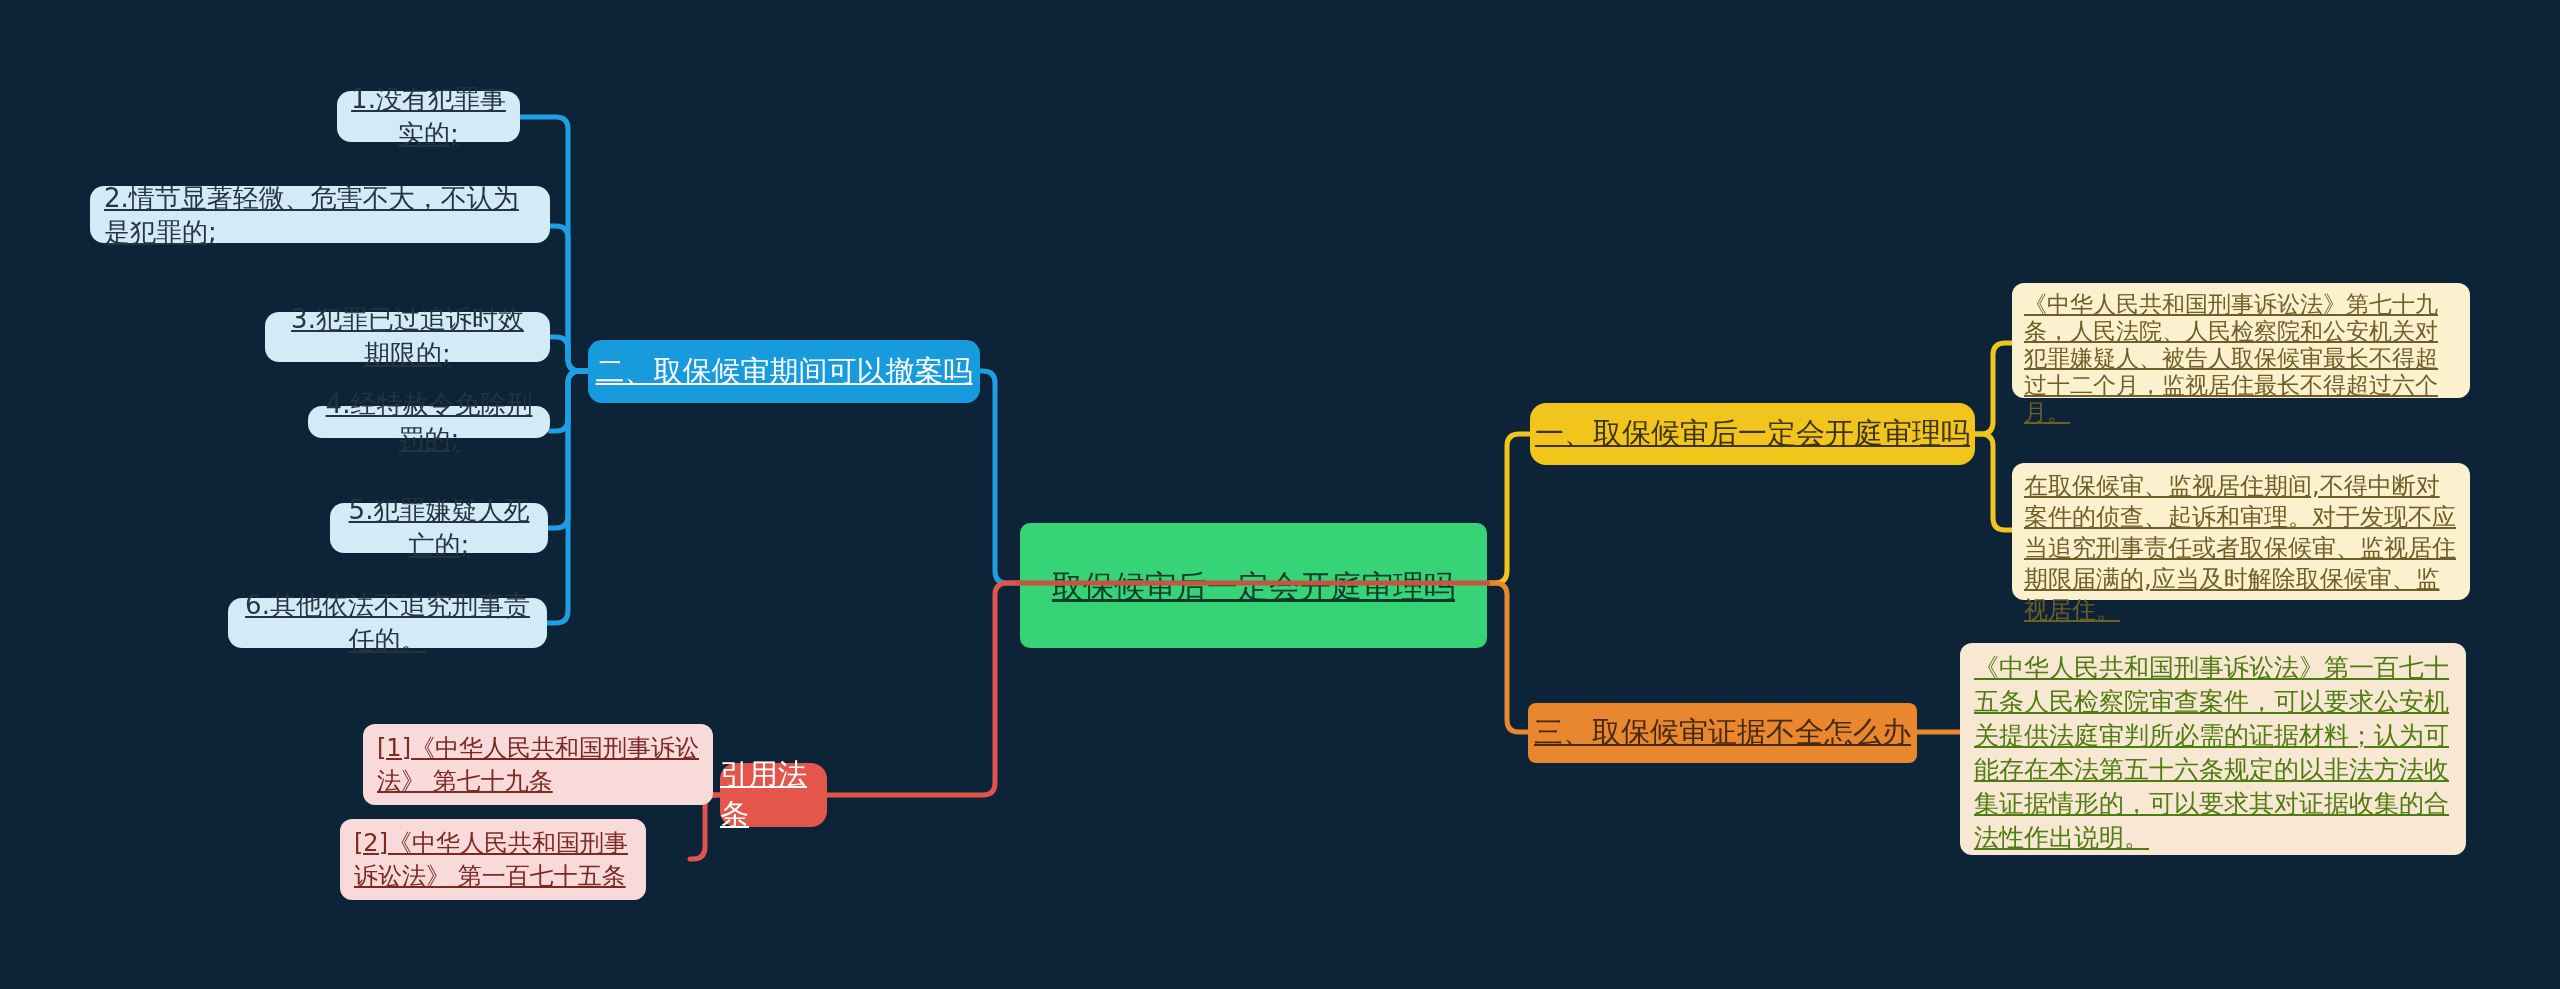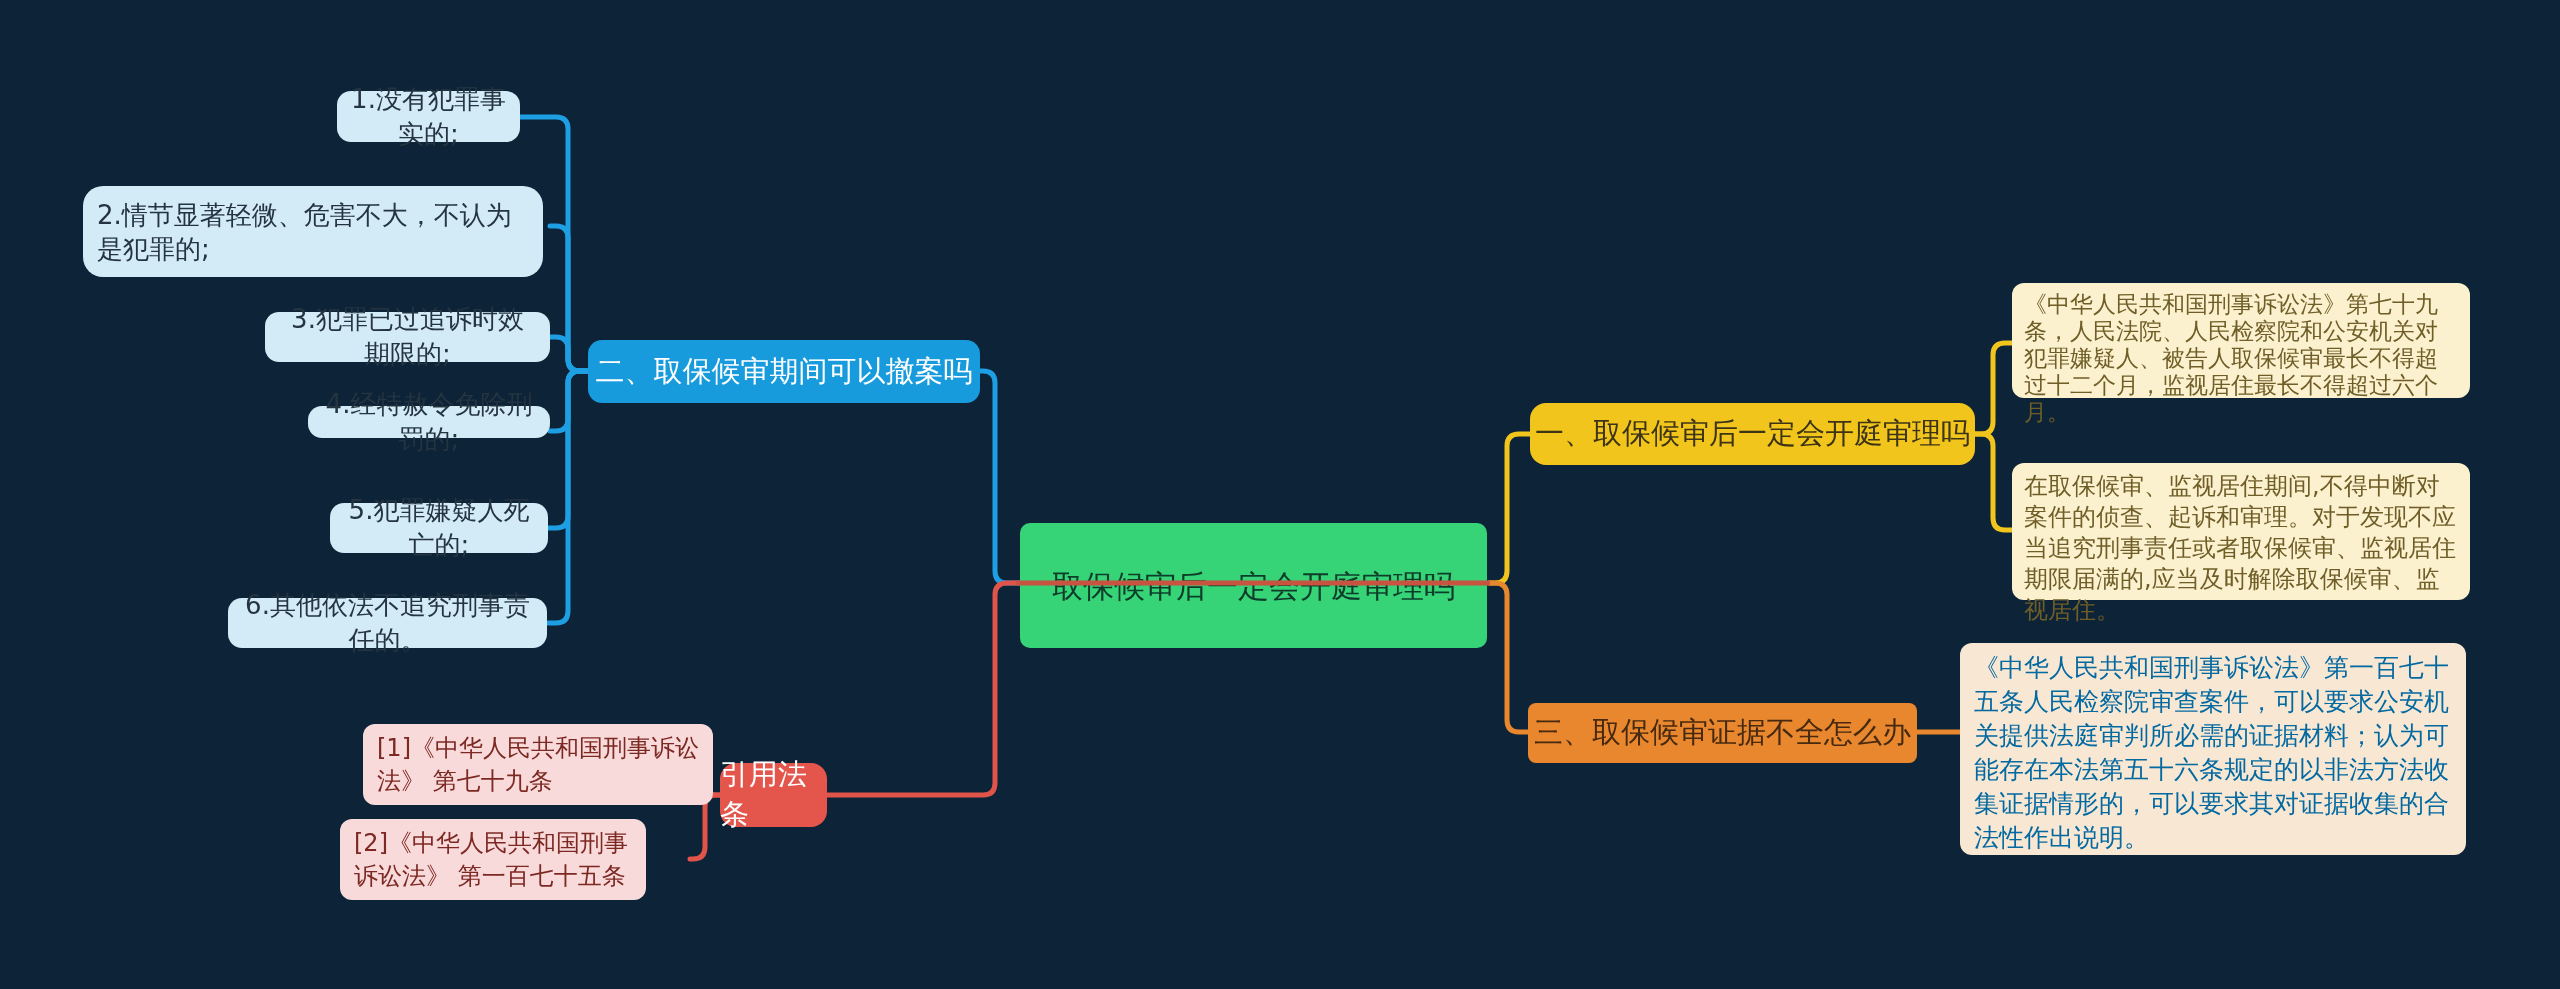--- a/index.html
+++ b/index.html
@@ -4,21 +4,21 @@
 <style>
   html,body{margin:0;padding:0;background:#0d2337;}
   .mindmap{
     position:relative;width:2560px;height:989px;overflow:hidden;
     background:#0d2337;
     font-family:"DejaVu Sans","Liberation Sans",sans-serif;
   }
   .abs{position:absolute;box-sizing:border-box;}
   svg.wires{position:absolute;left:0;top:0;z-index:1;pointer-events:none;}
   svg.wires-top{position:absolute;left:0;top:0;z-index:3;pointer-events:none;}
-  .node,.leaf{z-index:2;display:flex;align-items:center;}
+  .node,.leaf{z-index:2;display:flex;align-items:center;text-decoration:underline;}
 
   
   .leaf-blue{
     background:#d3eaf7;color:#243441;border-radius:14px;
     font-size:26px;justify-content:center;text-align:center;
     padding:6px 14px;
   }
   .leaf-blue.wrap{justify-content:flex-start;text-align:left;line-height:34px;}
 
   
@@ -39,21 +39,21 @@
     border-radius:12px;padding:8px 14px;align-items:flex-start;
   }
 
   
   .leaf-cream{
     background:#fbf1ce;color:#6f5e27;font-size:23px;line-height:27px;
     border-radius:12px;padding:8px 12px;align-items:flex-start;
   }
   .leaf-cream.tall{font-size:24px;line-height:31px;}
   .leaf-cream3{
-    background:#f8e7d3;color:#0369a1;font-size:25px;line-height:34px;
+    background:#f8e7d3;color:#4d7c0f;font-size:25px;line-height:34px;
     border-radius:12px;padding:8px 14px;align-items:flex-start;
   }
 </style>
 </head>
 <body>
 
 <div class="mindmap">
 
   <svg class="wires" width="2560" height="989" viewBox="0 0 2560 989">
     <g stroke="#1f9fe3" stroke-width="5" fill="none" stroke-linecap="round">
@@ -76,21 +76,21 @@
       <path d="M1975 434 H1981 Q1993 434 1993 446 V518 Q1993 530 2005 530 H2012"></path>
     </g>
     <g stroke="#e8872e" stroke-width="5" fill="none" stroke-linecap="round">
       <path d="M1489 583 H1495 Q1507 583 1507 595 V720 Q1507 732 1519 732 H1528"></path>
       <path d="M1917 732 H1960"></path>
     </g>
   </svg>
 
   <div class="abs leaf leaf-blue" style="left:337px;top:91px;width:183px;height:51px;">1.没有犯罪事实的;</div>
 
-  <div class="abs leaf leaf-blue wrap" style="left:83px;top:186px;width:460px;height:91px;border-radius:20px;">2.情节显著轻微、危害不大，不认为是犯罪的;</div>
+  <div class="abs leaf leaf-blue wrap" style="left:90px;top:186px;width:460px;height:57px;">2.情节显著轻微、危害不大，不认为是犯罪的;</div>
 
   <div class="abs leaf leaf-blue" style="left:265px;top:312px;width:285px;height:50px;">3.犯罪已过追诉时效期限的;</div>
 
   <div class="abs leaf leaf-blue" style="left:308px;top:406px;width:242px;height:32px;">4.经特赦令免除刑罚的;</div>
 
   <div class="abs leaf leaf-blue" style="left:330px;top:503px;width:218px;height:50px;">5.犯罪嫌疑人死亡的;</div>
 
   <div class="abs leaf leaf-blue" style="left:228px;top:598px;width:319px;height:50px;">6.其他依法不追究刑事责任的。</div>
 
   <div class="abs node node-blue" style="left:588px;top:340px;width:392px;height:63px;">二、取保候审期间可以撤案吗</div>

